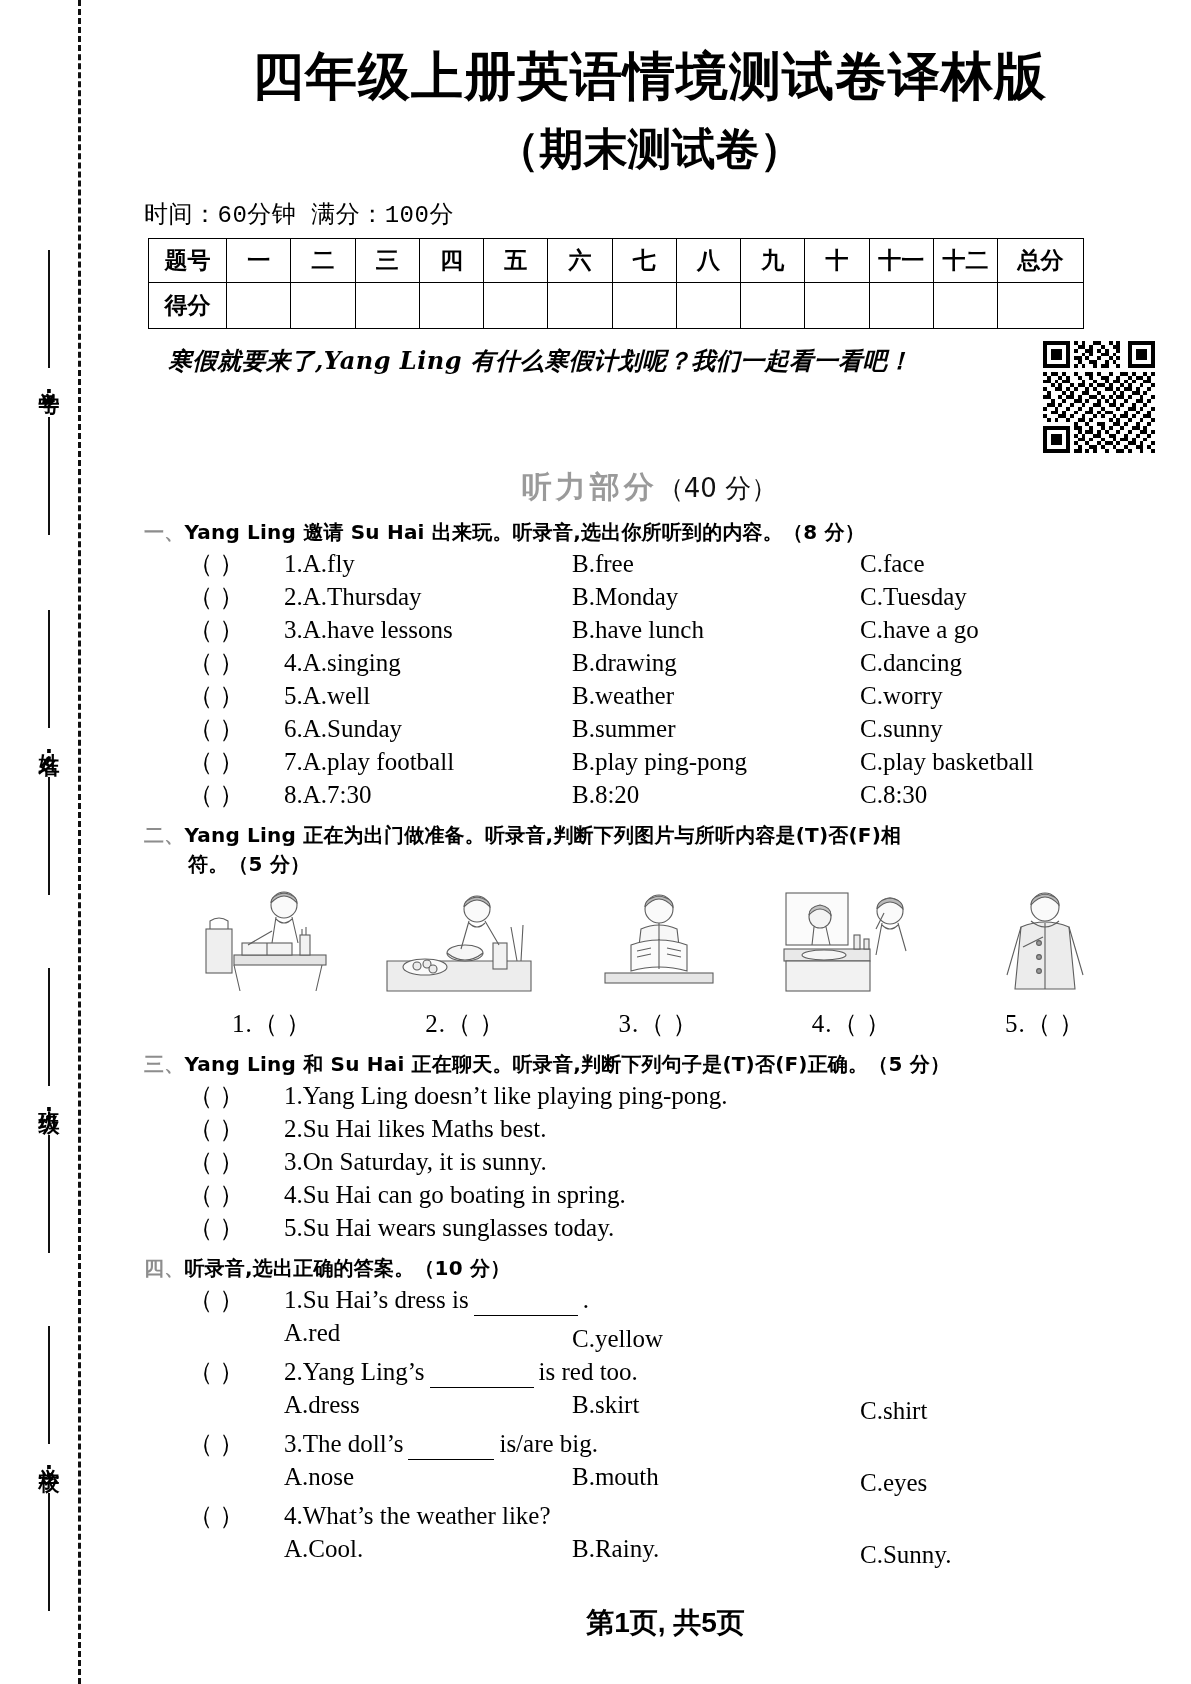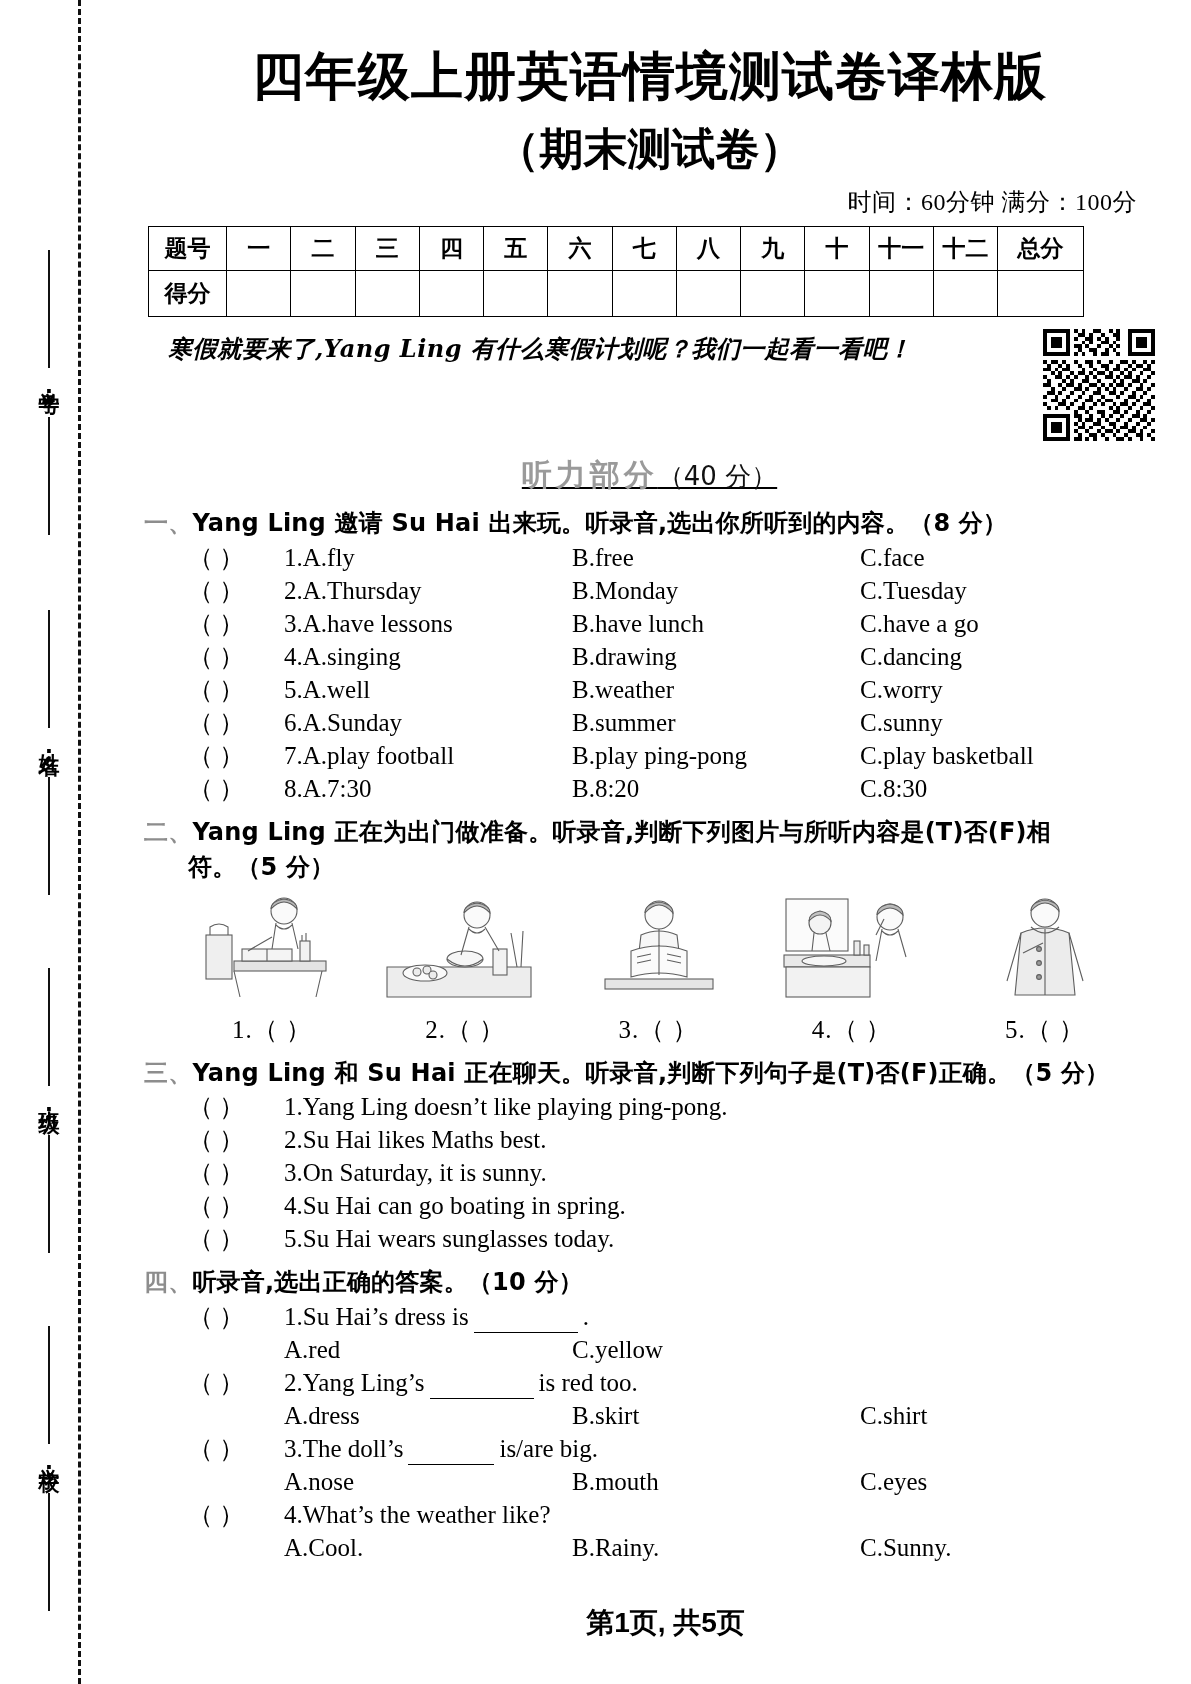--- a/index.html
+++ b/index.html
@@ -70,25 +70,24 @@
   .title-sub {
     text-align: center;
     font-family: "DejaVu Sans", "Liberation Sans", sans-serif;
     font-weight: 700;
     font-size: 44px;
     margin-top: 16px;
     line-height: 1.2;
   }
 
   .meta-line {
-    text-align: right;
-    font-family: Liberation Serif, serif;
+    font-family: Liberation Mono, monospace;
     font-size: 24px;
     font-weight: 500;
-    margin-top: 10px;
+    margin-top: 22px;
     padding-right: 18px;
     letter-spacing: 0.5px;
   }
 
   
   table.score-table {
     width: 936px;
     margin: 8px 0 0 4px;
     border-collapse: collapse;
     table-layout: fixed;
@@ -127,39 +126,38 @@
     width: 112px; height: 112px;
     margin-left: 14px; margin-top: 2px;
     flex: 0 0 112px;
   }
 
   .section-banner {
     text-align: center;
     margin-top: 14px;
     font-size: 28px;
     font-family: "DejaVu Sans", "Liberation Sans", sans-serif;
-    text-decoration: underline;
   }
   .section-banner .bt {
     font-weight: 700;
     font-size: 30px;
     color: #9a9a9a;
     letter-spacing: 4px;
   }
   .section-banner .bp {
     font-weight: 400;
     font-size: 26px;
     color: #111;
   }
 
   
   .qsec { margin-top: 10px; }
   .qhead {
     font-family: "DejaVu Sans", "Liberation Sans", sans-serif;
-    font-size: 24px;
+    font-size: 20px;
     font-weight: 600;
     line-height: 1.45;
     letter-spacing: 0.2px;
   }
   .qhead .num { color: #8d8d8d; font-weight: 700; }
   .qhead-indent { padding-left: 44px; }
 
   .choice-row {
     display: flex;
     align-items: baseline;
@@ -179,21 +177,21 @@
   .choice-row .stem { flex: 1; }
 
   .sub-opts {
     display: flex;
     font-size: 25px;
     line-height: 1.32;
     padding-left: 140px;
   }
   .sub-opts .opt-a { width: 288px; flex: 0 0 288px; }
   .sub-opts .opt-b { width: 288px; flex: 0 0 288px; }
-  .sub-opts .opt-c { flex: 1; }
+  .sub-opts .opt-c { flex: 1; margin-top: 6px; }
 
   .blankline {
     display: inline-block;
     border-bottom: 1.6px solid #000;
     width: 104px;
     margin: 0 5px;
     vertical-align: bottom;
     height: 20px;
   }
   .blankline.short { width: 86px; }

